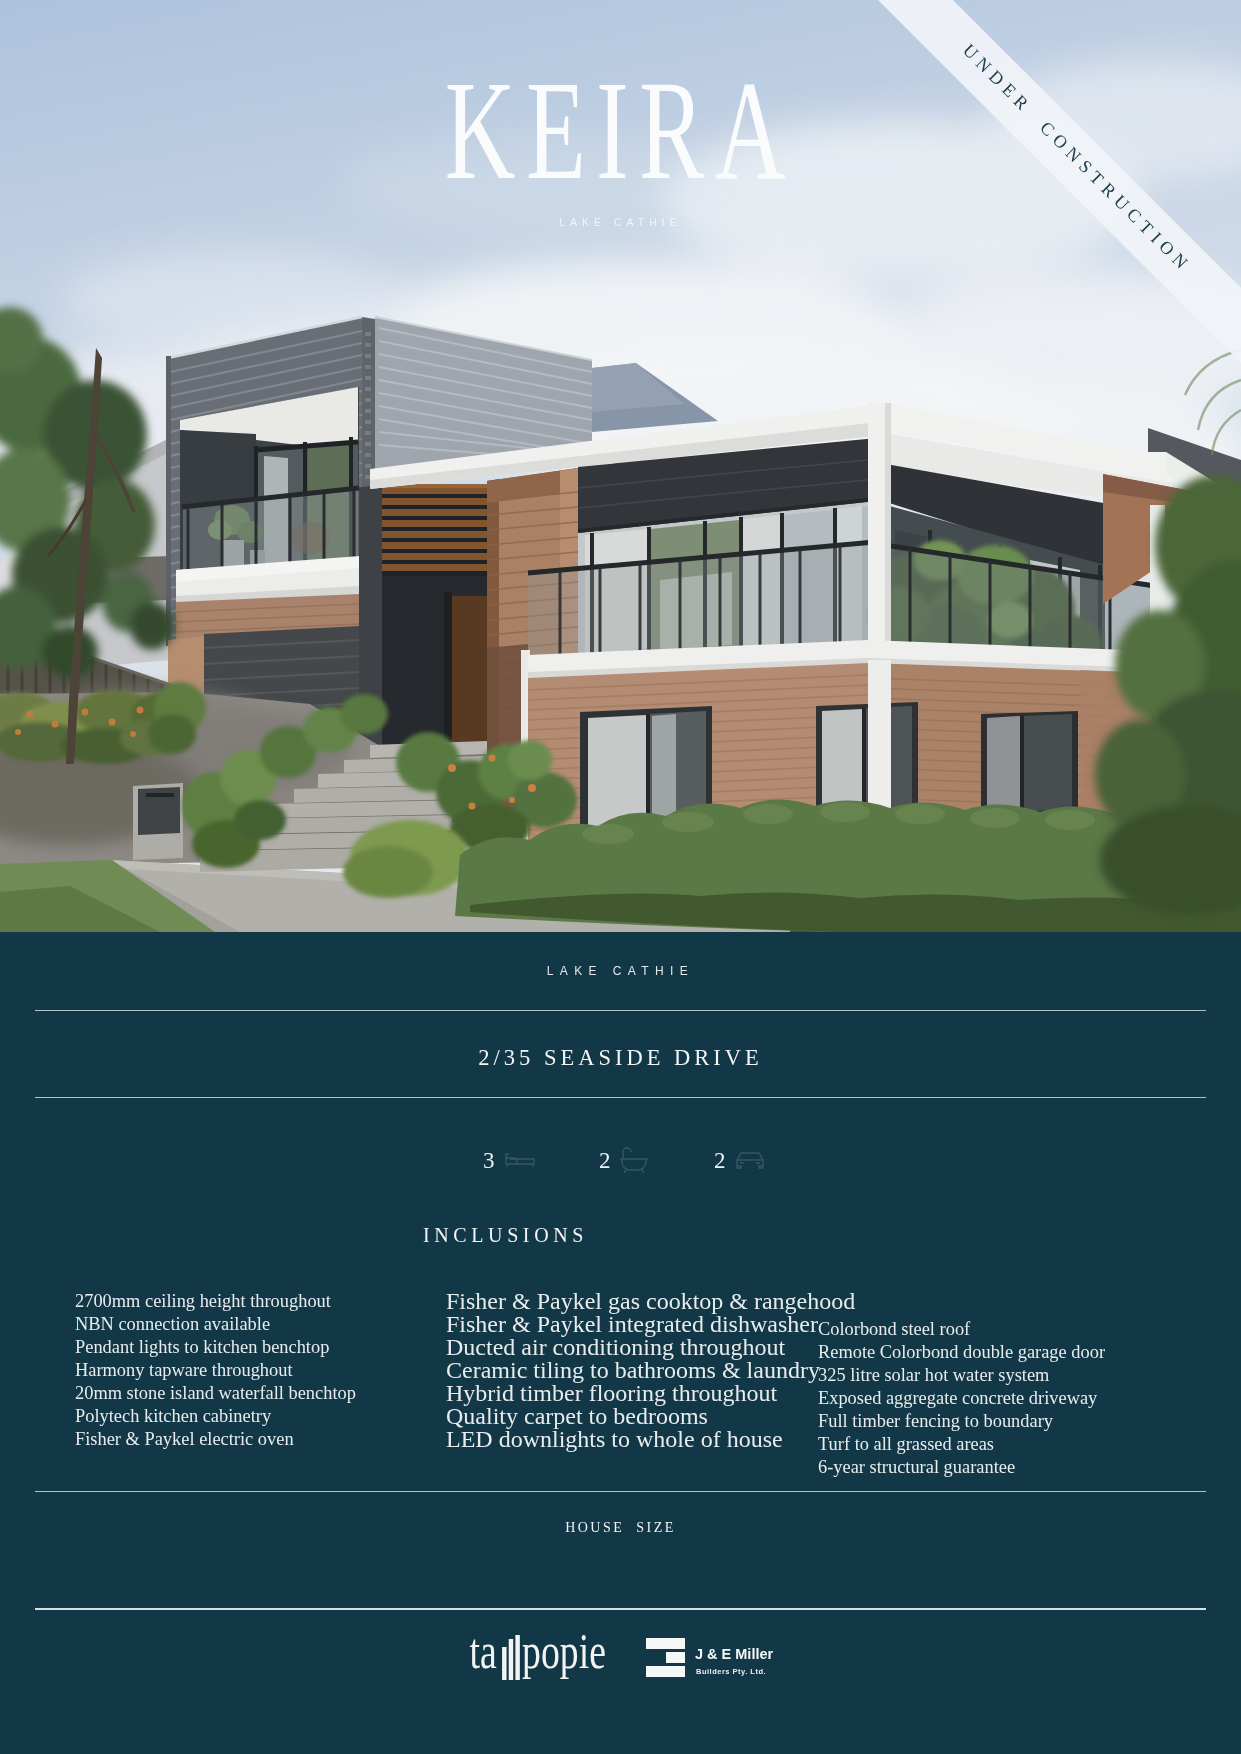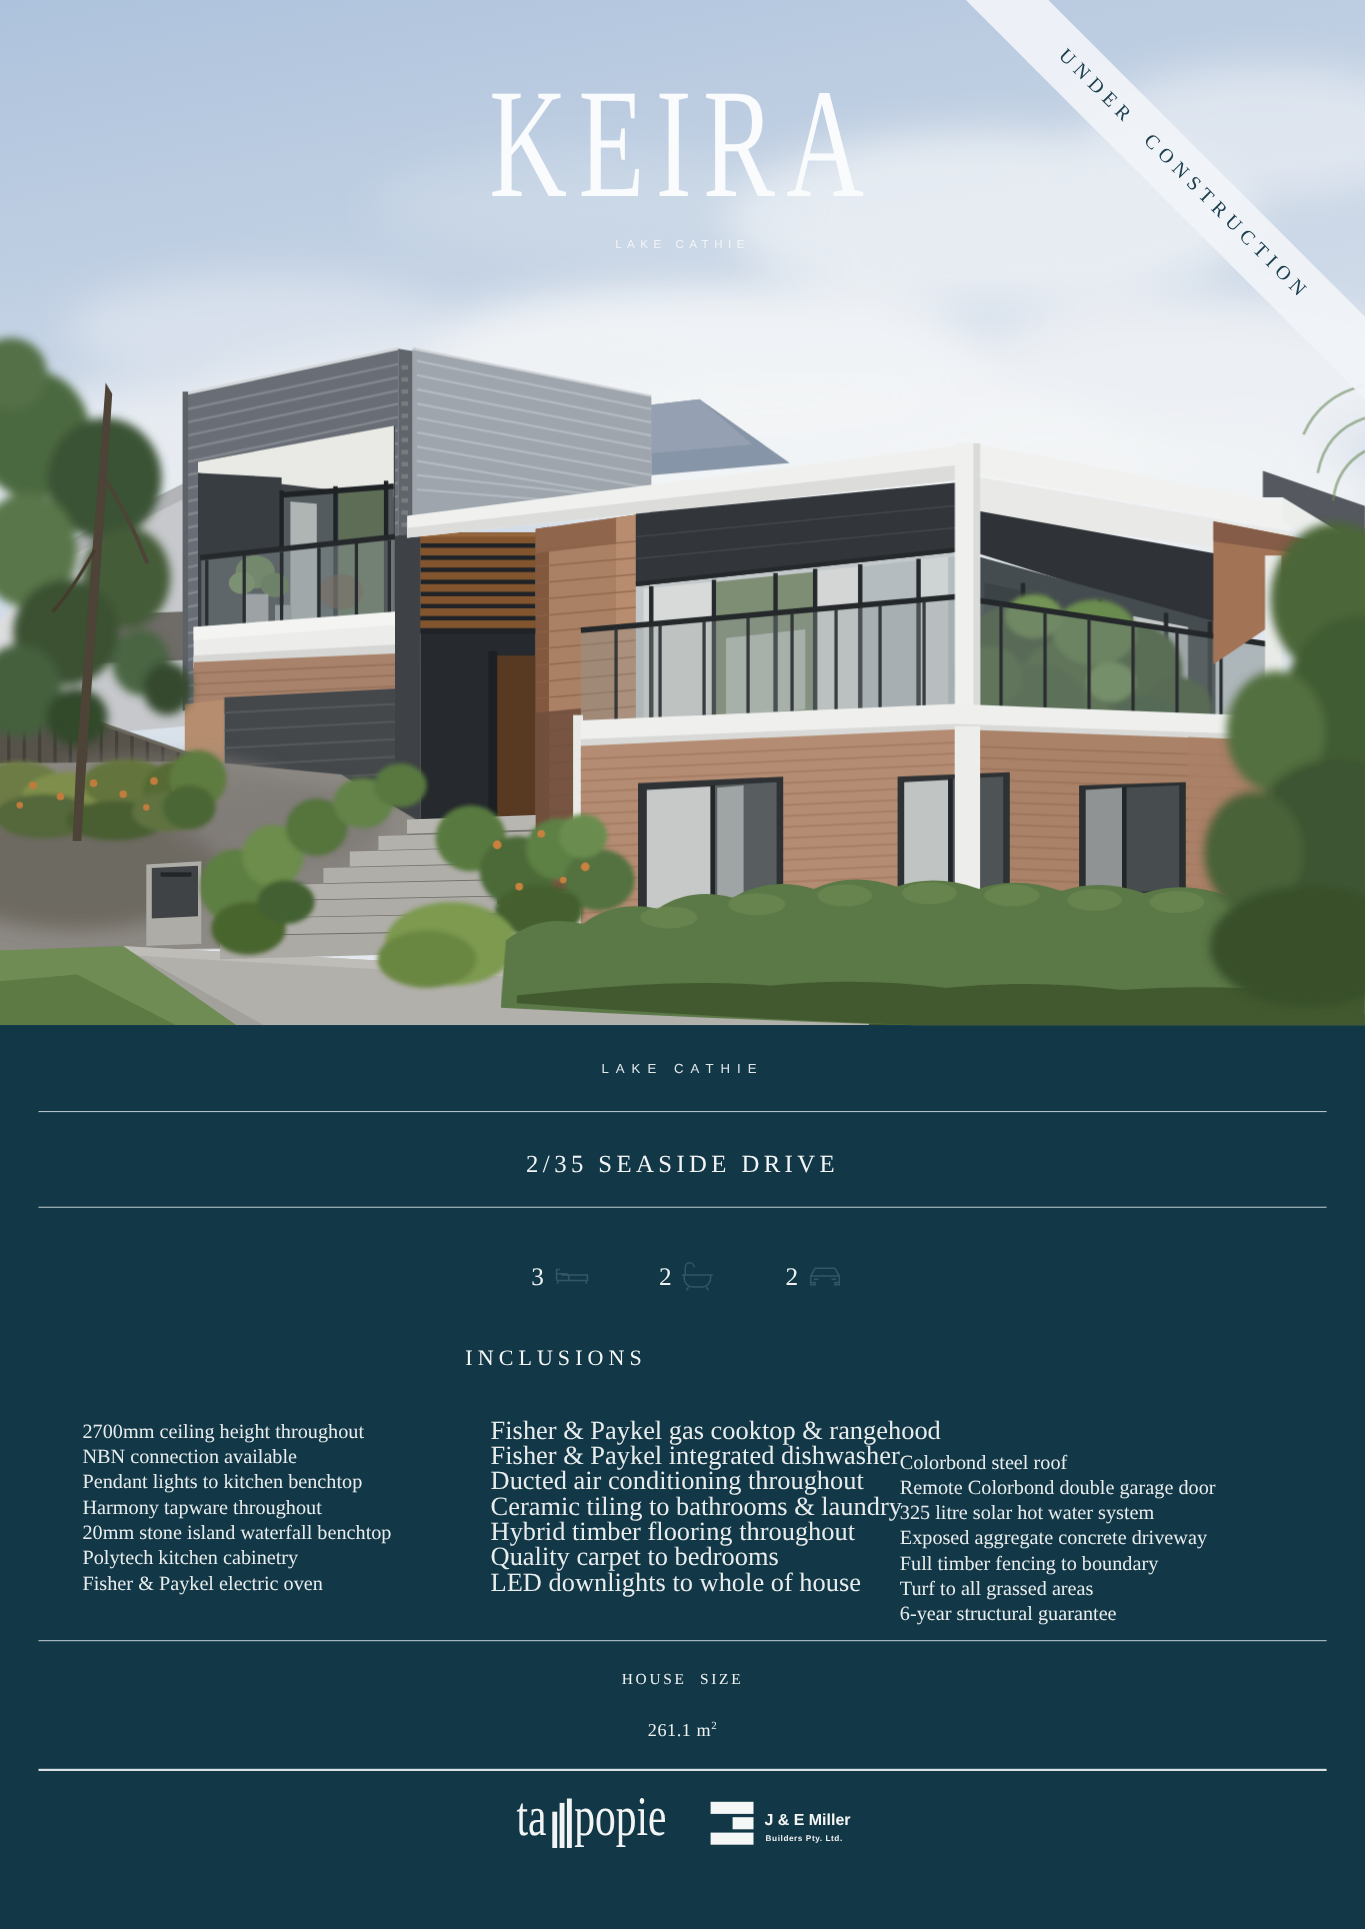--- a/index.html
+++ b/index.html
@@ -659,21 +659,20 @@
 <div class="abs ser" style="left:75px;top:1290px;font-size:18.4px;line-height:23px;color:#e9ecec;">2700mm ceiling height throughout<br>NBN connection available<br>Pendant lights to kitchen benchtop<br>Harmony tapware throughout<br>20mm stone island waterfall benchtop<br>Polytech kitchen cabinetry<br>Fisher &amp; Paykel electric oven</div>
 
 <div class="abs ser" style="left:446px;top:1290px;font-size:24px;line-height:23px;color:#e9ecec;">Fisher &amp; Paykel gas cooktop &amp; rangehood<br>Fisher &amp; Paykel integrated dishwasher<br>Ducted air conditioning throughout<br>Ceramic tiling to bathrooms &amp; laundry<br>Hybrid timber flooring throughout<br>Quality carpet to bedrooms<br>LED downlights to whole of house</div>
 
 <div class="abs ser" style="left:818px;top:1290px;font-size:18.4px;line-height:23px;color:#e9ecec;margin-top:28px;">Colorbond steel roof<br>Remote Colorbond double garage door<br>325 litre solar hot water system<br>Exposed aggregate concrete driveway<br>Full timber fencing to boundary<br>Turf to all grassed areas<br>6-year structural guarantee</div>
 
 <div class="abs" style="left:35px;width:1171px;top:1491px;height:1px;background:rgba(234,240,243,0.75);"></div>
 
 <div class="abs ser" style="left:0;width:1241px;top:1520px;text-align:center;font-size:14px;letter-spacing:2.5px;color:#f2f4f3;">HOUSE&nbsp; SIZE</div>
 
-<div class="abs ser" style="left:0;width:1241px;top:1563px;text-align:center;font-size:16.5px;letter-spacing:0.5px;color:#eef1f0;">261.1 m<span style="font-size:10px;vertical-align:6px;">2</span></div>
 
 <div class="abs" style="left:35px;width:1171px;top:1608px;height:2px;background:rgba(240,244,246,0.9);"></div>
 
 <div class="abs" style="left:0;top:1625px;width:1241px;height:90px;">
 <svg width="1241" height="90" viewBox="0 0 1241 90">
 
 <g fill="#f2f4f3" transform="translate(471,0) scale(0.74,1)">
 <text x="-2" y="43" font-family="Liberation Serif,serif" font-size="51">ta</text>
 <rect x="42" y="22" width="6" height="33"></rect>
 <rect x="51" y="14" width="6" height="41"></rect>

